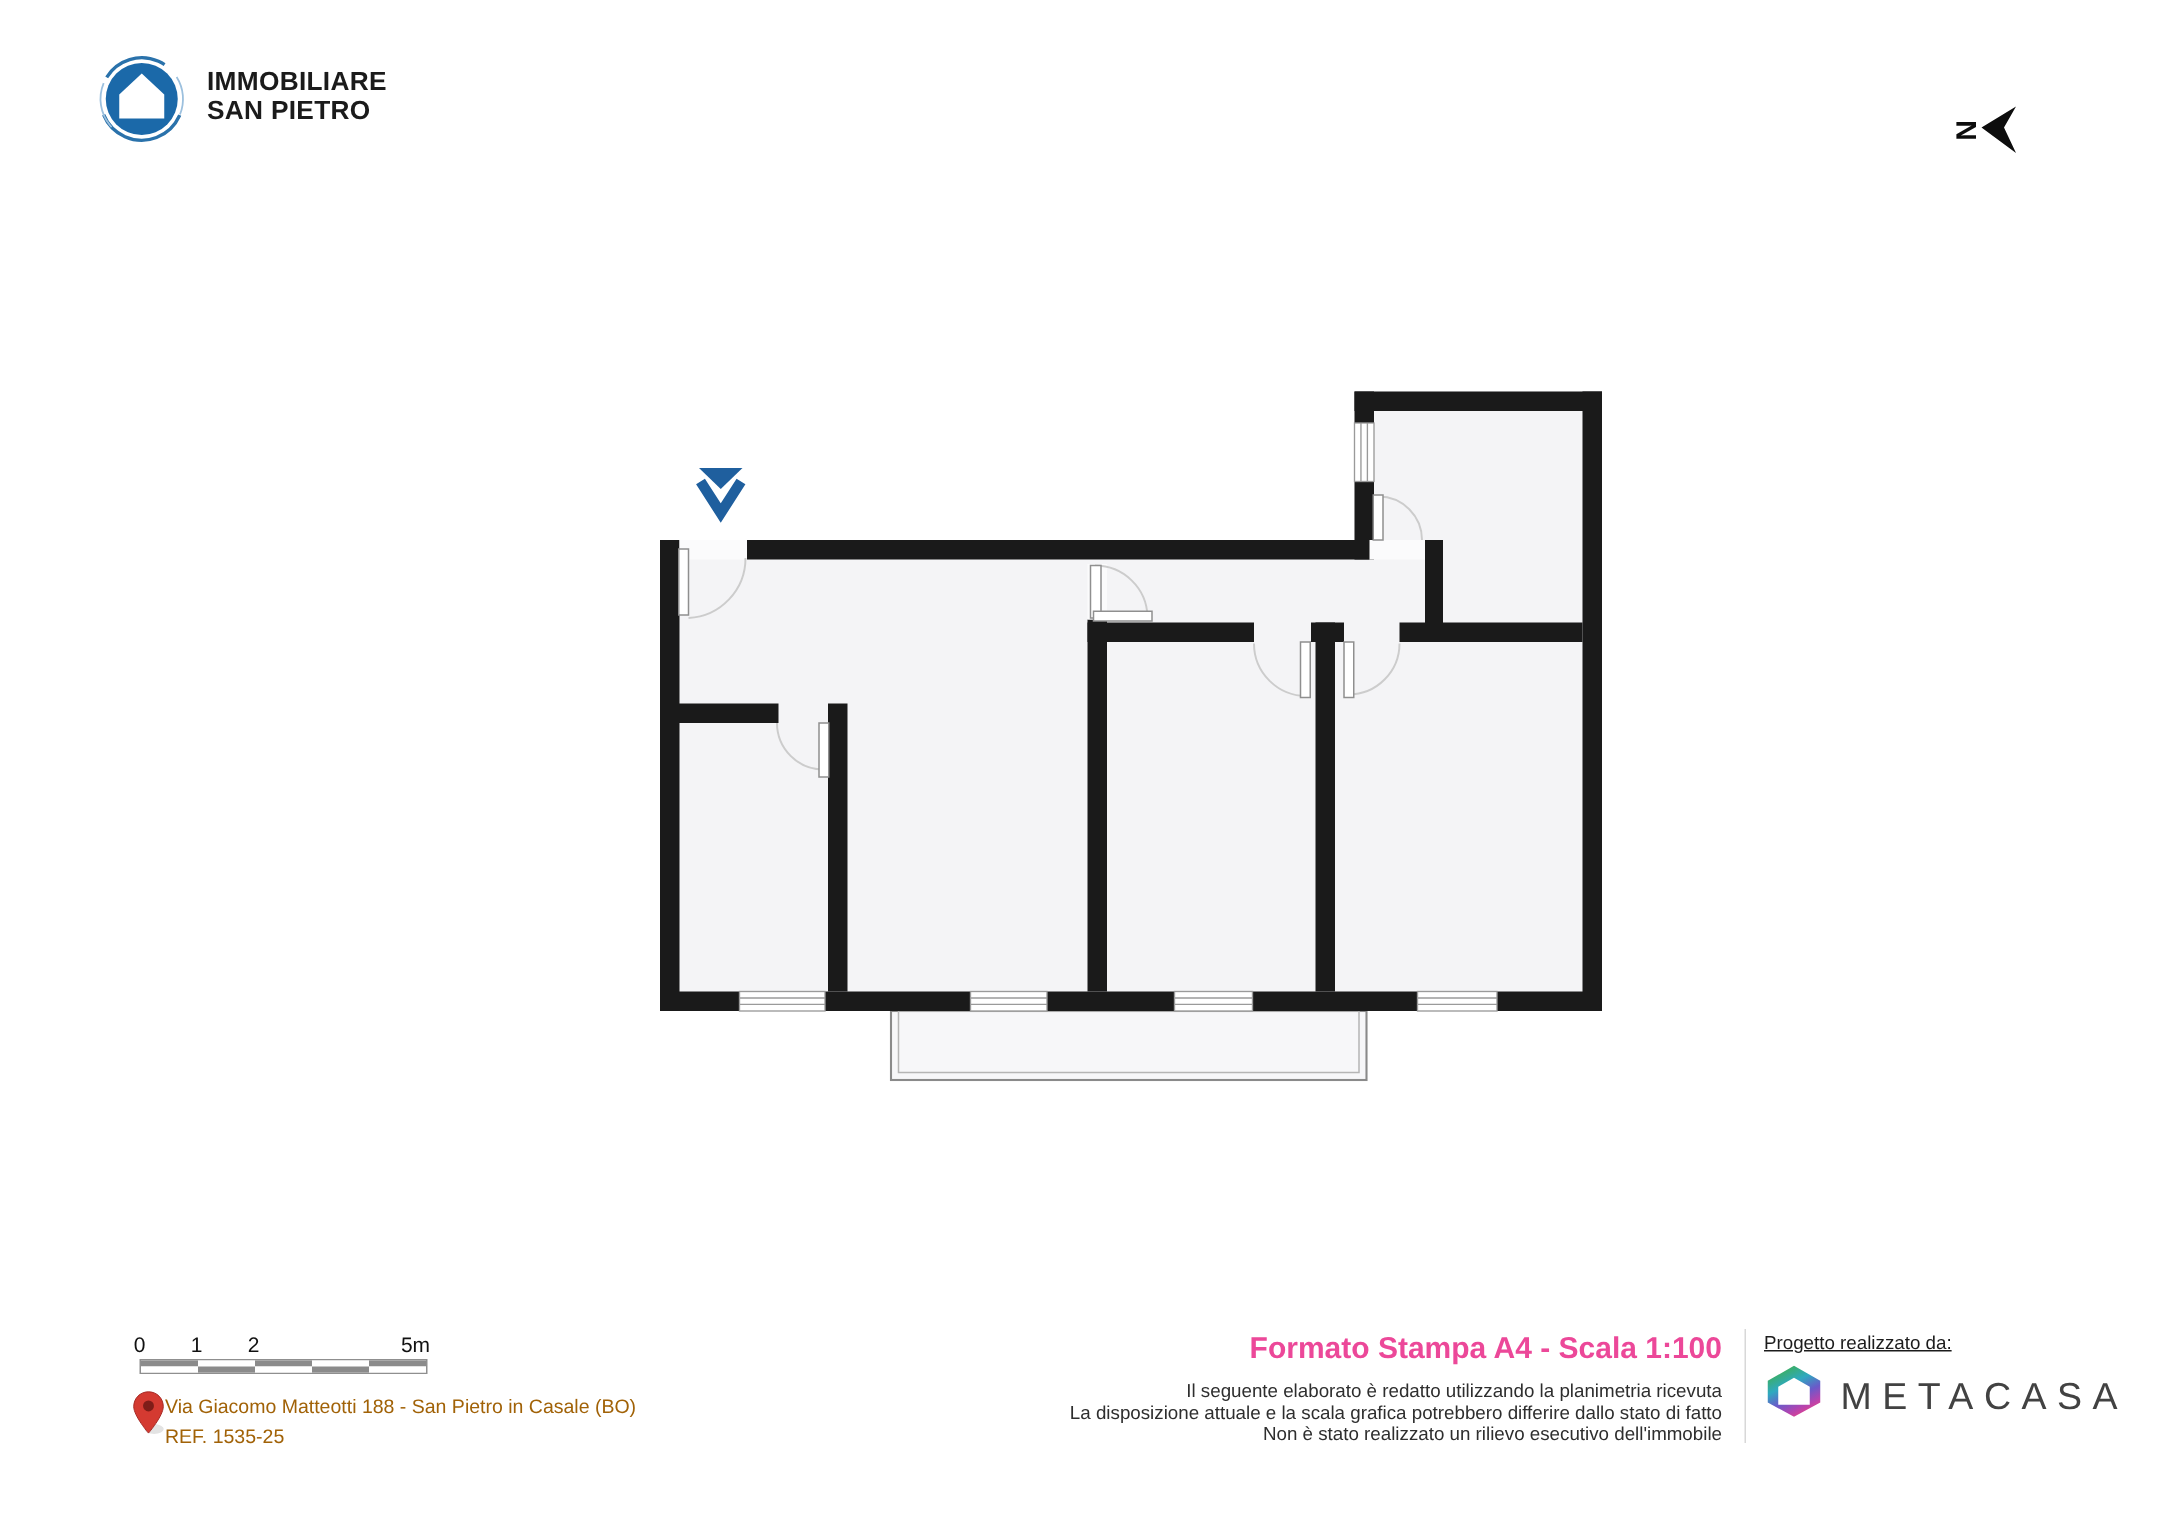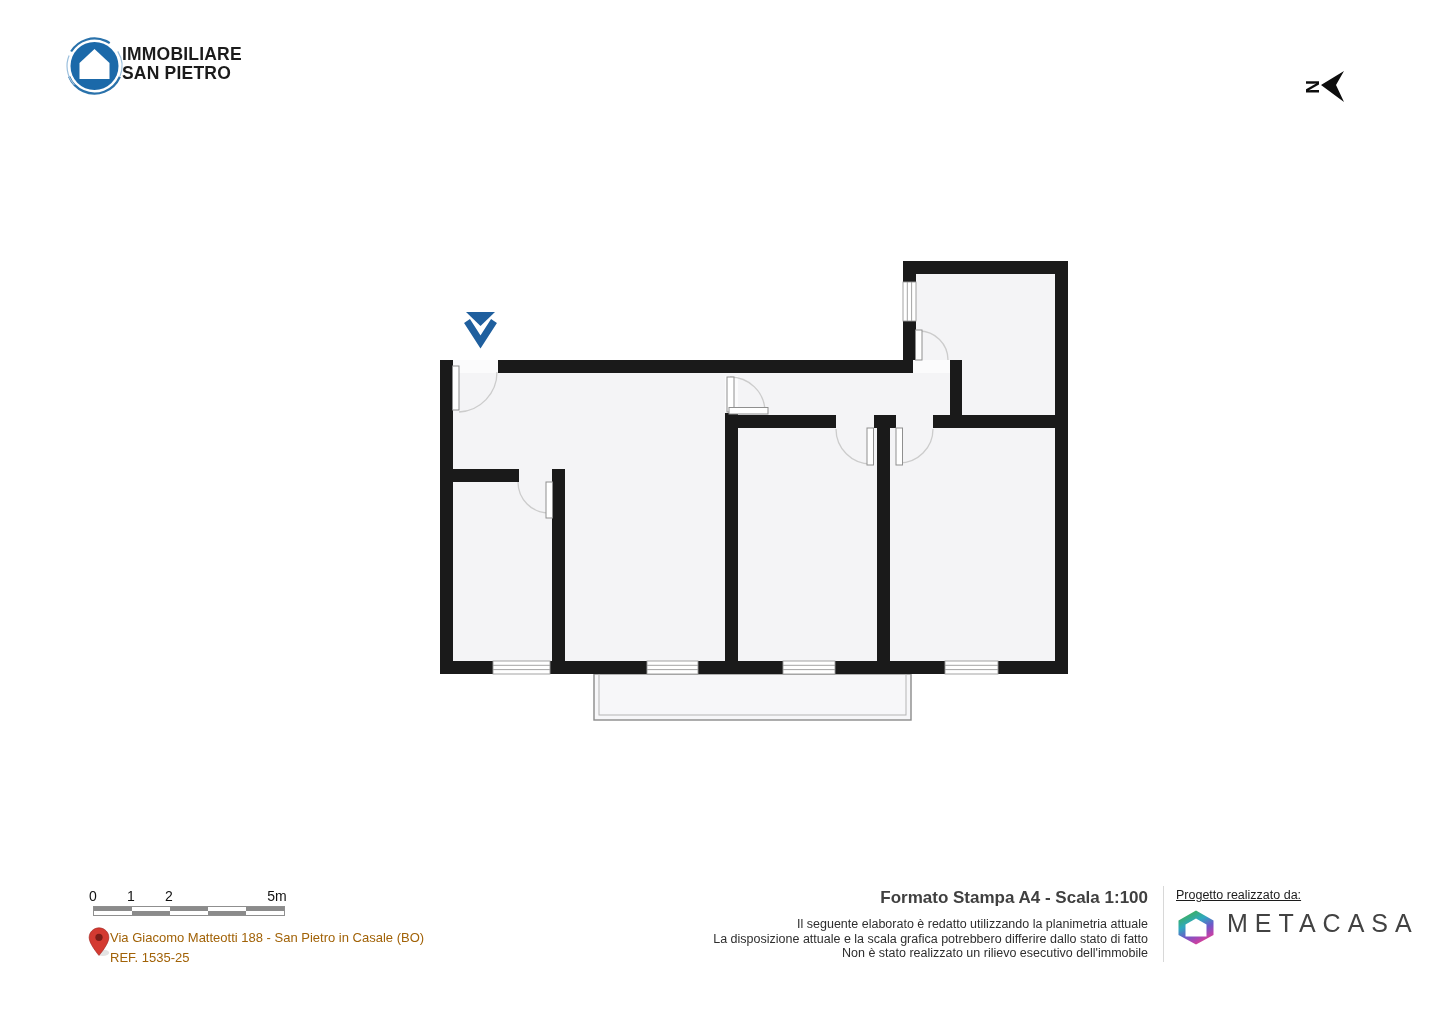--- a/index.html
+++ b/index.html
@@ -4,42 +4,42 @@
 <style>
   html,body{margin:0;padding:0;}
   body{
     width:1440px;height:1018px;position:relative;background:#ffffff;
     font-family:"Liberation Sans", sans-serif;color:#161616;overflow:hidden;
   }
   
   .brand-block{position:absolute;left:63px;top:36px;width:220px;height:66px;}
   .brand-block svg{position:absolute;left:0;top:0;}
   .brand-text{position:absolute;left:59px;top:9px;font-weight:bold;font-size:17.5px;
-    line-height:19px;letter-spacing:.2px;color:#1b1b1b;white-space:nowrap;}
+    line-height:19px;letter-spacing:.2px;color:#1b1b1b;white-space:nowrap;padding-left:16px;}
   .north-wrap{position:absolute;left:1300px;top:65px;width:50px;height:45px;}
   
   .plan-wrap{position:absolute;left:430px;top:250px;width:650px;height:480px;}
   
   .scalebar{position:absolute;left:92px;top:888px;width:210px;height:30px;}
   .scalebar .lbl{position:absolute;top:0;font-size:14px;color:#111;width:26px;text-align:center;}
   .sb-bar{position:absolute;left:1px;top:18px;width:190px;border:1px solid #8f8f8f;background:#fff;}
   .sb-row{display:flex;height:4px;}
   .sb-row .seg{width:38px;height:4px;}
   .seg.g{background:#8b8b8b;} .seg.w{background:#ffffff;}
   .address{position:absolute;left:88px;top:925px;}
   .address svg{position:absolute;left:0;top:2px;}
   .address .addr-text{position:absolute;left:22px;top:3px;font-size:13px;line-height:19.5px;
     color:#a16207;white-space:nowrap;}
   .print-block{position:absolute;right:292px;top:888px;text-align:right;}
-  .print-title{font-size:17px;font-weight:bold;color:#404040;margin-bottom:9px;white-space:nowrap;}
+  .print-title{font-size:20px;font-weight:bold;color:#ec4899;margin-bottom:9px;white-space:nowrap;}
   .print-line{font-size:12.5px;line-height:14.5px;color:#2e2e2e;white-space:nowrap;}
   .v-divider{position:absolute;left:1163px;top:886px;height:76px;width:0;border-left:1px solid #d8d8d8;}
   .credits{position:absolute;left:1176px;top:888px;}
   .credits-label{font-size:12.5px;color:#1c1c1c;white-space:nowrap;text-decoration:underline;}
-  .credits-row{display:flex;align-items:flex-start;margin-top:7px;}
+  .credits-row{display:flex;align-items:flex-end;margin-top:7px;}
   .credits-row svg{display:block;}
   .metacasa-name{font-size:25px;letter-spacing:7px;color:#424242;margin-left:11px;
     font-weight:400;white-space:nowrap;}
 </style>
 </head>
 <body>
 
 <div class="brand-block">
   <svg width="64" height="64" viewBox="0 0 64 64">
     <circle cx="31.5" cy="30" r="27.5" fill="none" stroke="#2a72ab" stroke-width="2.2" stroke-dasharray="64 26 44 38" transform="rotate(24 31.5 30)"></circle>
@@ -186,21 +186,21 @@
     <circle cx="10" cy="9.6" r="3.4" fill="#7e1d18"></circle>
   </svg>
   <div class="addr-text">
     <div>Via Giacomo Matteotti 188 - San Pietro in Casale (BO)</div>
     <div>REF. 1535-25</div>
   </div>
 </div>
 
 <div class="print-block">
   <div class="print-title">Formato Stampa A4 - Scala 1:100</div>
-  <div class="print-line">Il seguente elaborato è redatto utilizzando la planimetria attuale</div>
+  <div class="print-line">Il seguente elaborato è redatto utilizzando la planimetria ricevuta</div>
   <div class="print-line">La disposizione attuale e la scala grafica potrebbero differire dallo stato di fatto</div>
   <div class="print-line">Non è stato realizzato un rilievo esecutivo dell'immobile</div>
 </div>
 
 <div class="v-divider"></div>
 
 <div class="credits">
   <div class="credits-label">Progetto realizzato da:</div>
   <div class="credits-row">
     <svg width="40" height="37" viewBox="0 0 40 37">

